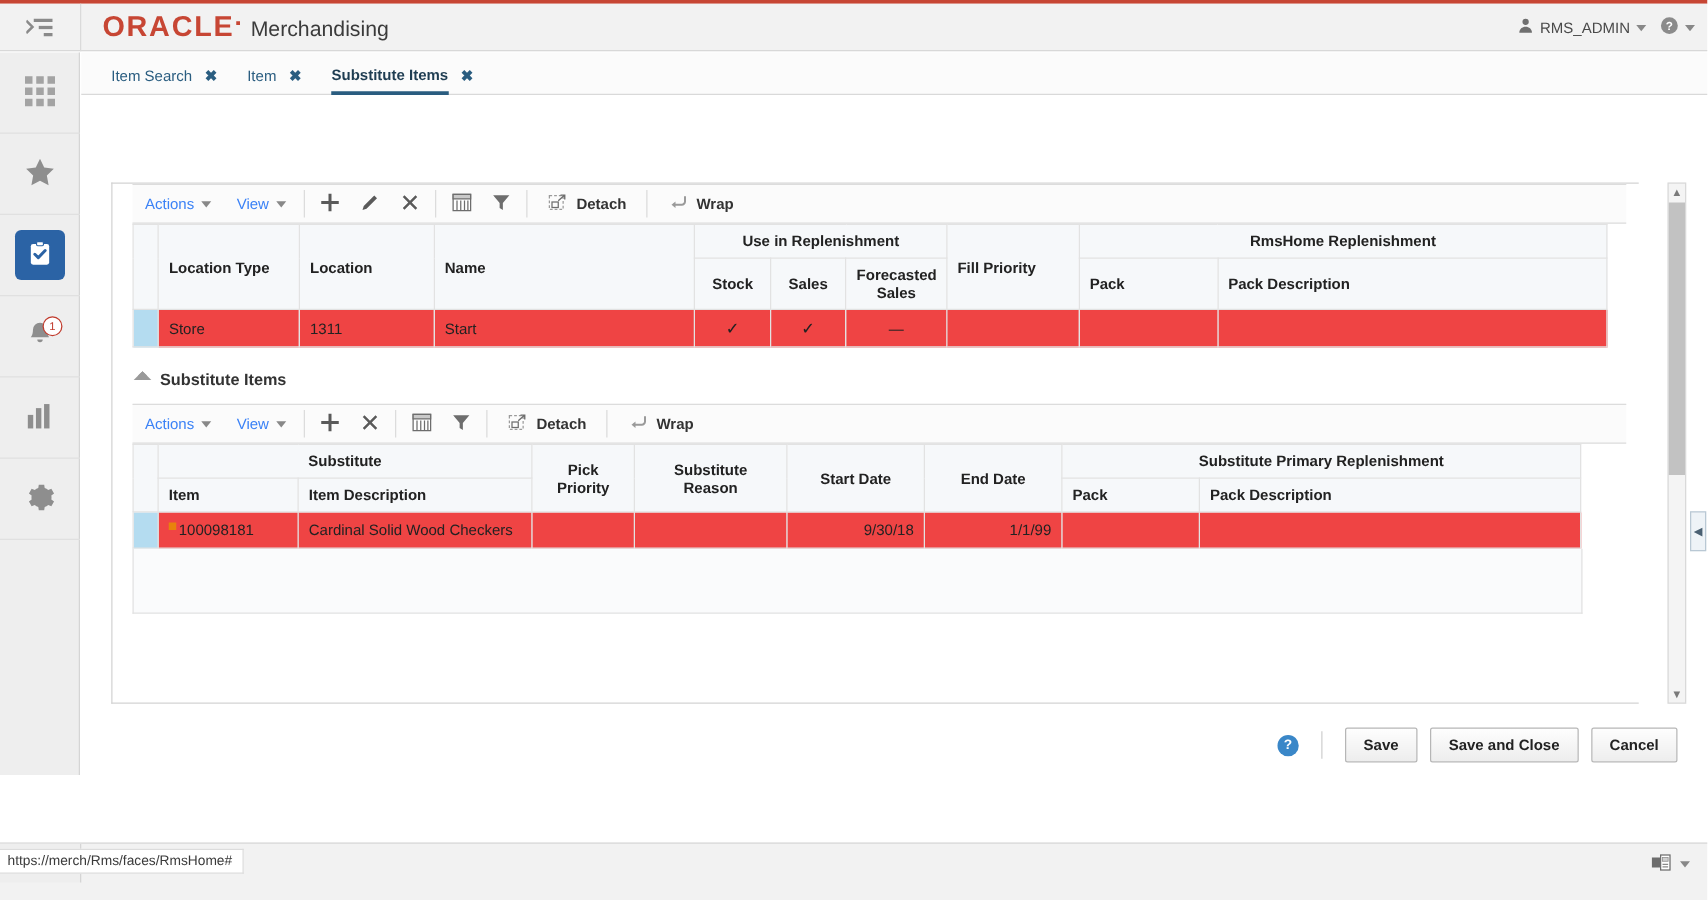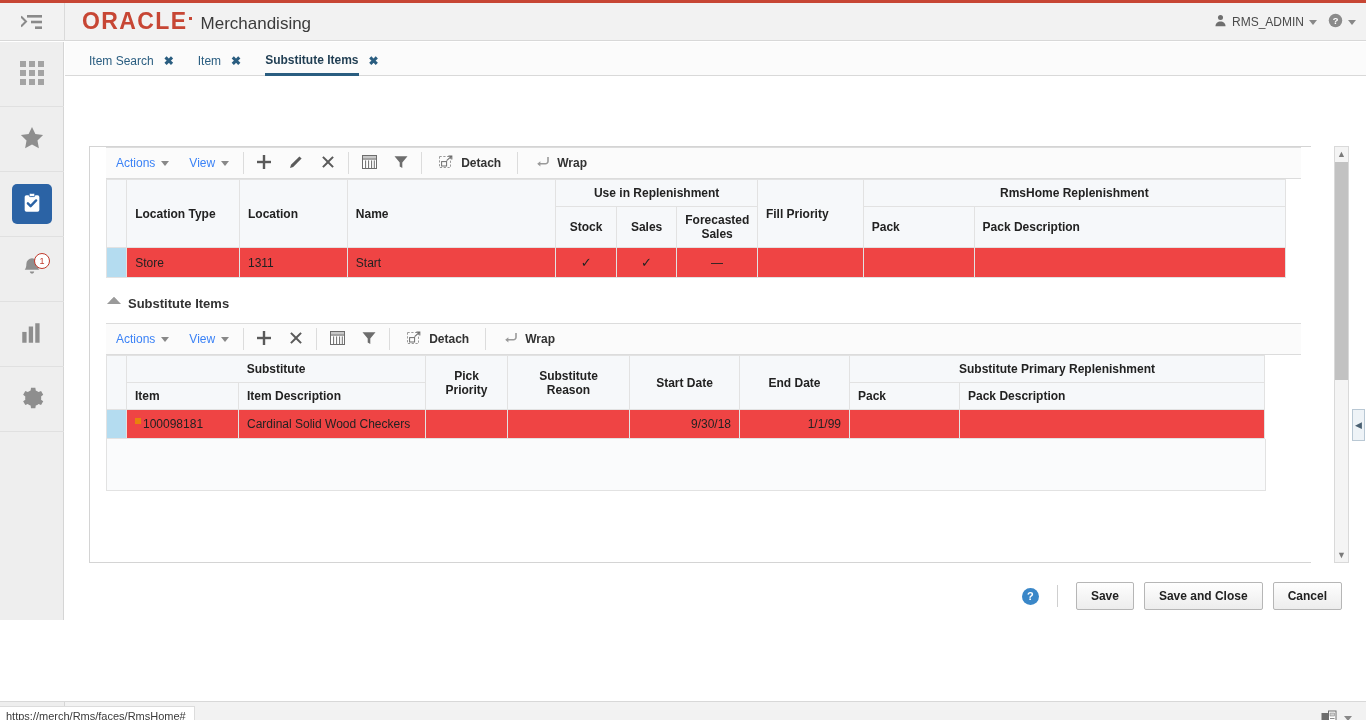--- a/index.html
+++ b/index.html
@@ -242,21 +242,21 @@
     background: linear-gradient(#fefefe, #ededed);
     border: 1px solid #b6b6b6;
     border-radius: 2px;
     padding: 6px 14px;
     font-size: 12px; color: #222; font-weight: bold;
     cursor: pointer;
   }
 
   
   .statusbar {
-    position: absolute; left: 0; bottom: 0; width: 1366px; height: 19px;
+    position: absolute; left: 0; bottom: 0; width: 1366px; height: 46px;
     background: #f2f2f2; border-top: 1px solid #d8d8d8;
   }
   .status-url {
     position: absolute; left: 0; top: 4px;
     background: #ffffff; border: 1px solid #dcdcdc; border-left: none;
     padding: 3px 8px 3px 6px;
     font-size: 11px; color: #3a3a3a;
   }
   .status-right {
     position: absolute; right: 14px; top: 8px;

